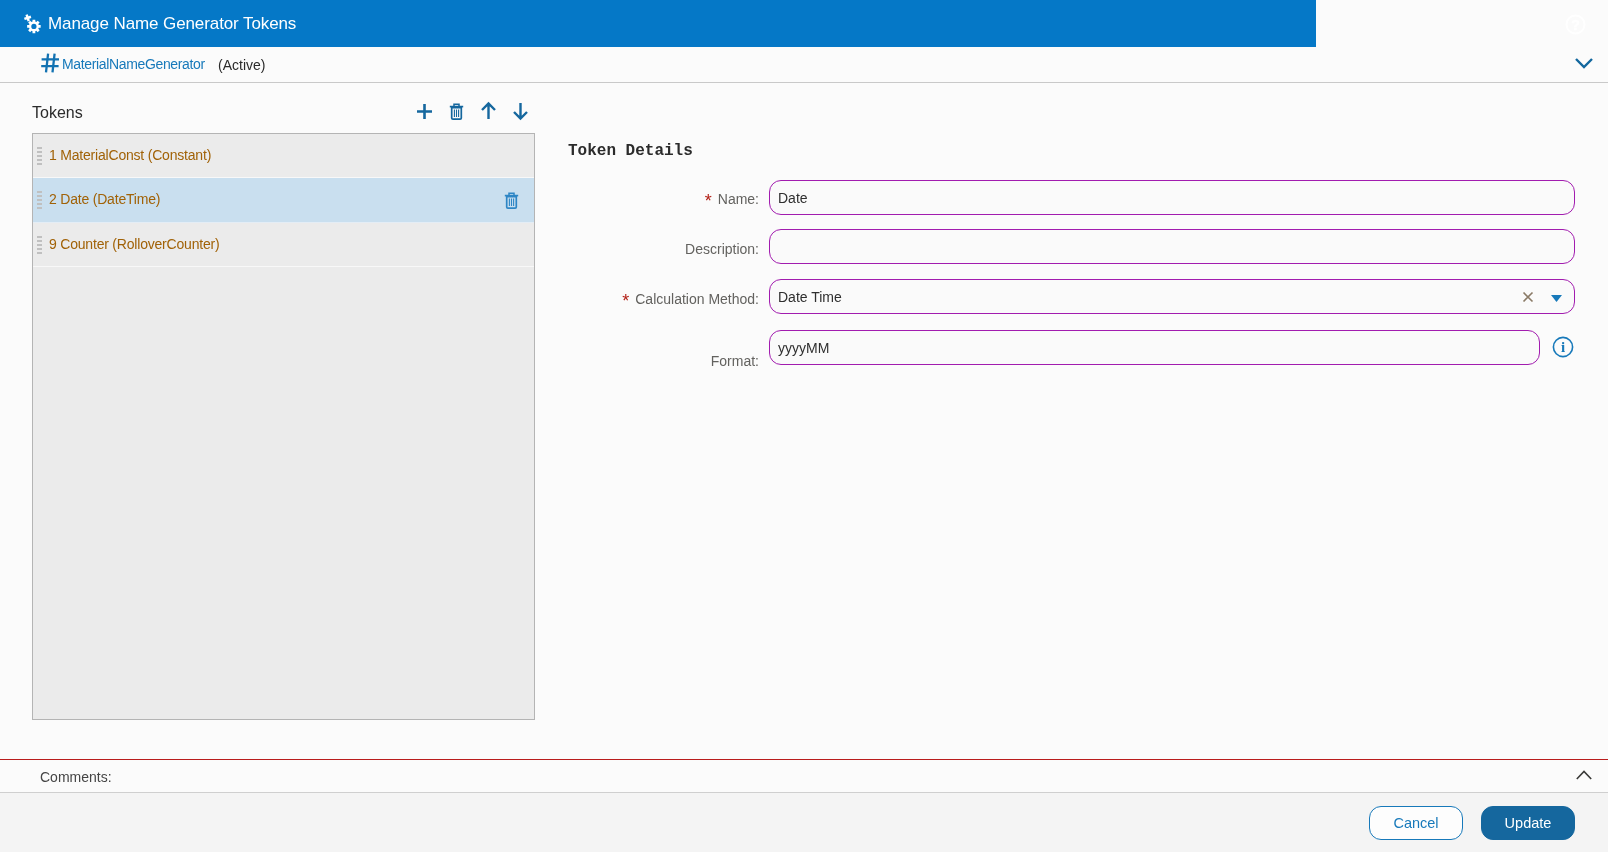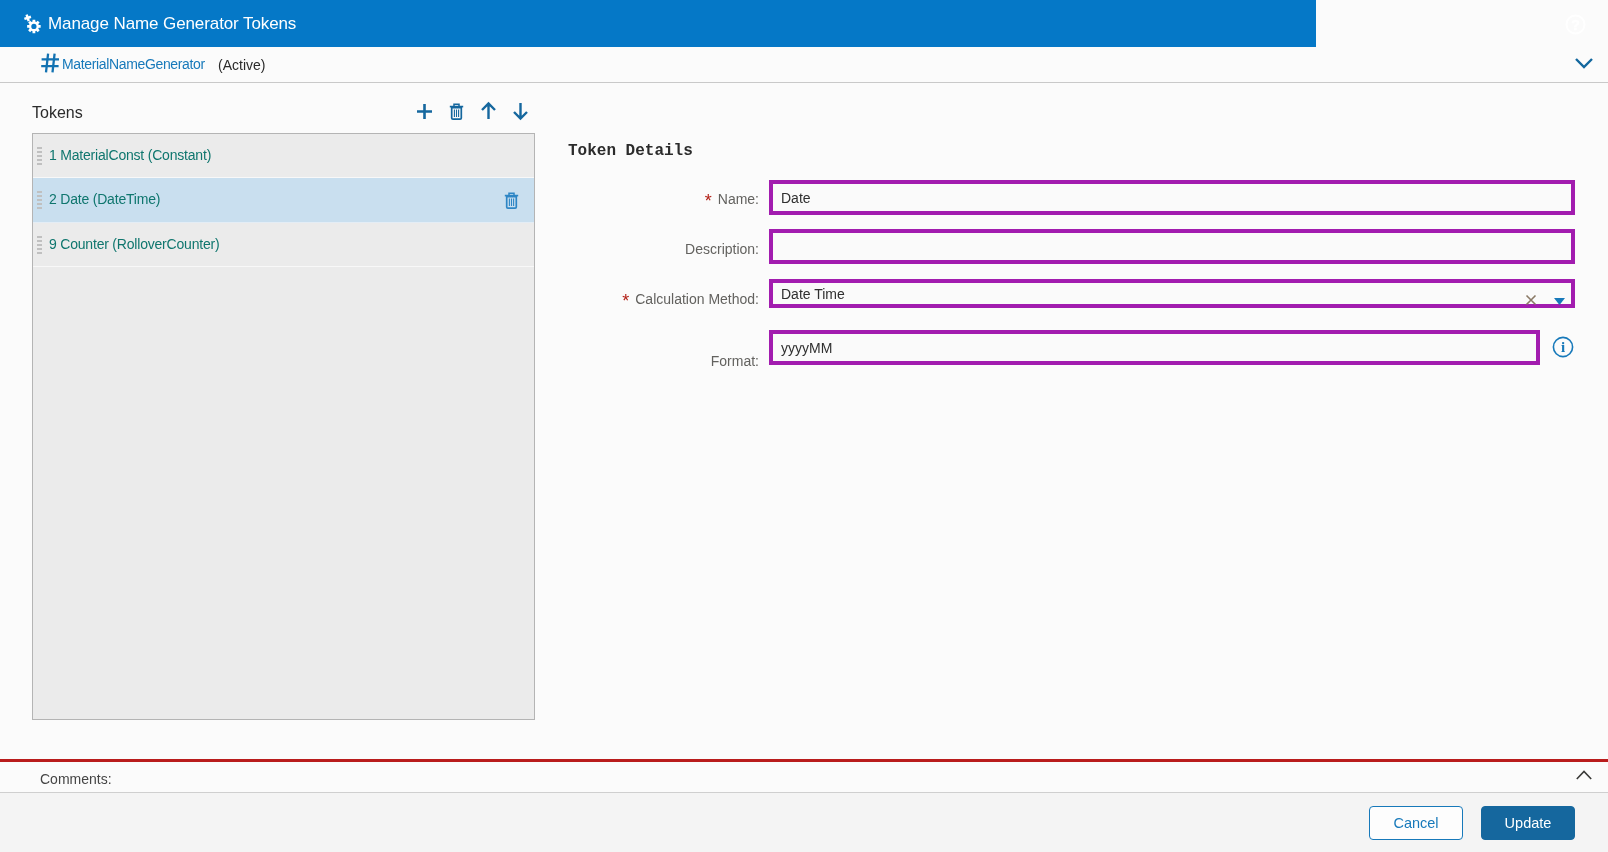--- a/index.html
+++ b/index.html
@@ -9,36 +9,36 @@
 .topbar .title { position:absolute; left:48px; top:15px; color:#fff; font-size:17px; font-weight:400; letter-spacing:-0.1px; line-height:1; }
 
 .subbar { position:absolute; left:0; top:47px; width:1608px; height:36px; background:#fbfbfb; border-bottom:1px solid #c9c9c9; }
 .linktext { position:absolute; left:62px; top:57px; color:#1779ba; font-size:14px; letter-spacing:-0.35px; line-height:1; }
 .activetext { position:absolute; left:218px; top:58px; color:#2b2b2b; font-size:14px; line-height:1; }
 
 .tokens-label { position:absolute; left:32px; top:105px; color:#2b2b2b; font-size:16px; line-height:1; }
 
 .listbox { position:absolute; left:32px; top:133px; width:503px; height:587px; background:#ebebeb; border:1px solid #b4b4b4; }
 .item { position:absolute; left:0; width:501px; height:44px; }
-.item .txt { position:absolute; left:16px; top:13px; font-size:14px; color:#0f766e; letter-spacing:-0.2px; }
+.item .txt { position:absolute; left:16px; top:13px; font-size:14px; color:#a16207; letter-spacing:-0.2px; }
 .sep { position:absolute; left:0; width:501px; height:1px; background:#f8f8f8; }
 .sel { background:#c9dfef; }
 .grip { position:absolute; left:4px; top:13px; width:4px; height:18px; }
 .grip i { display:block; width:4.5px; height:2px; background:#c0c0c0; margin-bottom:2px; }
 
 .tdetails { position:absolute; left:568px; top:143px; font-size:16px; font-weight:700; color:#2b2b2b; line-height:1.1;font-family:Liberation Mono, monospace; }
 .flabel { position:absolute; text-align:right; font-size:14px; color:#63625f; line-height:1; }
 .req { color:#b22017; font-size:18px; margin-right:6px; position:relative; top:2.5px; display:inline-block; line-height:10px; }
-.finput { position:absolute; background:#fafafa; border:4px solid #a21caf; border-radius:0; font-size:14px; color:#2f2f2f; padding-left:8px; display:flex; align-items:center; }
+.finput { position:absolute; background:#fafafa; border:1px solid #a21caf; border-radius:12px; font-size:14px; color:#2f2f2f; padding-left:8px; display:flex; align-items:center; }
 
-.comments { position:absolute; left:0; top:759px; width:1608px; height:34px; background:#fbfbfb; border-top:3px solid #b91c1c; border-bottom:1px solid #cfcfcf; }
+.comments { position:absolute; left:0; top:759px; width:1608px; height:34px; background:#fbfbfb; border-top:1px solid #b91c1c; border-bottom:1px solid #cfcfcf; }
 .comments .lbl { position:absolute; left:40px; top:10px; font-size:14px; color:#454545; line-height:1; }
 
 .footer { position:absolute; left:0; top:793px; width:1608px; height:59px; background:#f4f4f4; }
-.btn { position:absolute; top:13px; width:94px; height:34px; border-radius:4px; font-size:14.5px; text-align:center; line-height:32px; }
+.btn { position:absolute; top:13px; width:94px; height:34px; border-radius:12px; font-size:14.5px; text-align:center; line-height:32px; }
 .btn-cancel { left:1369px; background:#fdfdfd; border:1px solid #1779ba; color:#1779ba; }
 .btn-update { left:1481px; background:#15679e; border:1px solid #15679e; color:#fff; line-height:33px; }
 
 svg.ic { position:absolute; overflow:visible; }
 </style>
 </head>
 <body>
 
 <div class="topbar">
   <svg class="ic" style="left:23px; top:14px;" width="19" height="20" viewBox="0 0 19 20">
@@ -126,21 +126,21 @@
 
 <div class="tdetails">Token Details</div>
 
 <div class="flabel" style="left:500px; top:192px; width:259px;"><span class="req">*</span>Name:</div>
 <div class="finput" style="left:769px; top:180px; width:806px; height:35px;">Date</div>
 
 <div class="flabel" style="left:500px; top:242px; width:259px;">Description:</div>
 <div class="finput" style="left:769px; top:229px; width:806px; height:35px;"></div>
 
 <div class="flabel" style="left:500px; top:292px; width:259px;"><span class="req">*</span>Calculation Method:</div>
-<div class="finput" style="left:769px; top:279px; width:806px; height:29px;">Date Time
+<div class="finput" style="left:769px; top:279px; width:806px; height:35px;">Date Time
   <svg class="ic" style="left:752px; top:11px;" width="12" height="12" viewBox="0 0 12 12">
     <path d="M1.5 1.5 L10.5 10.5 M10.5 1.5 L1.5 10.5" stroke="#8a7a66" stroke-width="1.6"></path>
   </svg>
   <svg class="ic" style="left:781px; top:15px;" width="11" height="7" viewBox="0 0 11 7">
     <path d="M0 0 H11 L5.5 7 Z" fill="#1779ba"></path>
   </svg>
 </div>
 
 <div class="flabel" style="left:500px; top:354px; width:259px;">Format:</div>
 <div class="finput" style="left:769px; top:330px; width:771px; height:35px;">yyyyMM</div>

